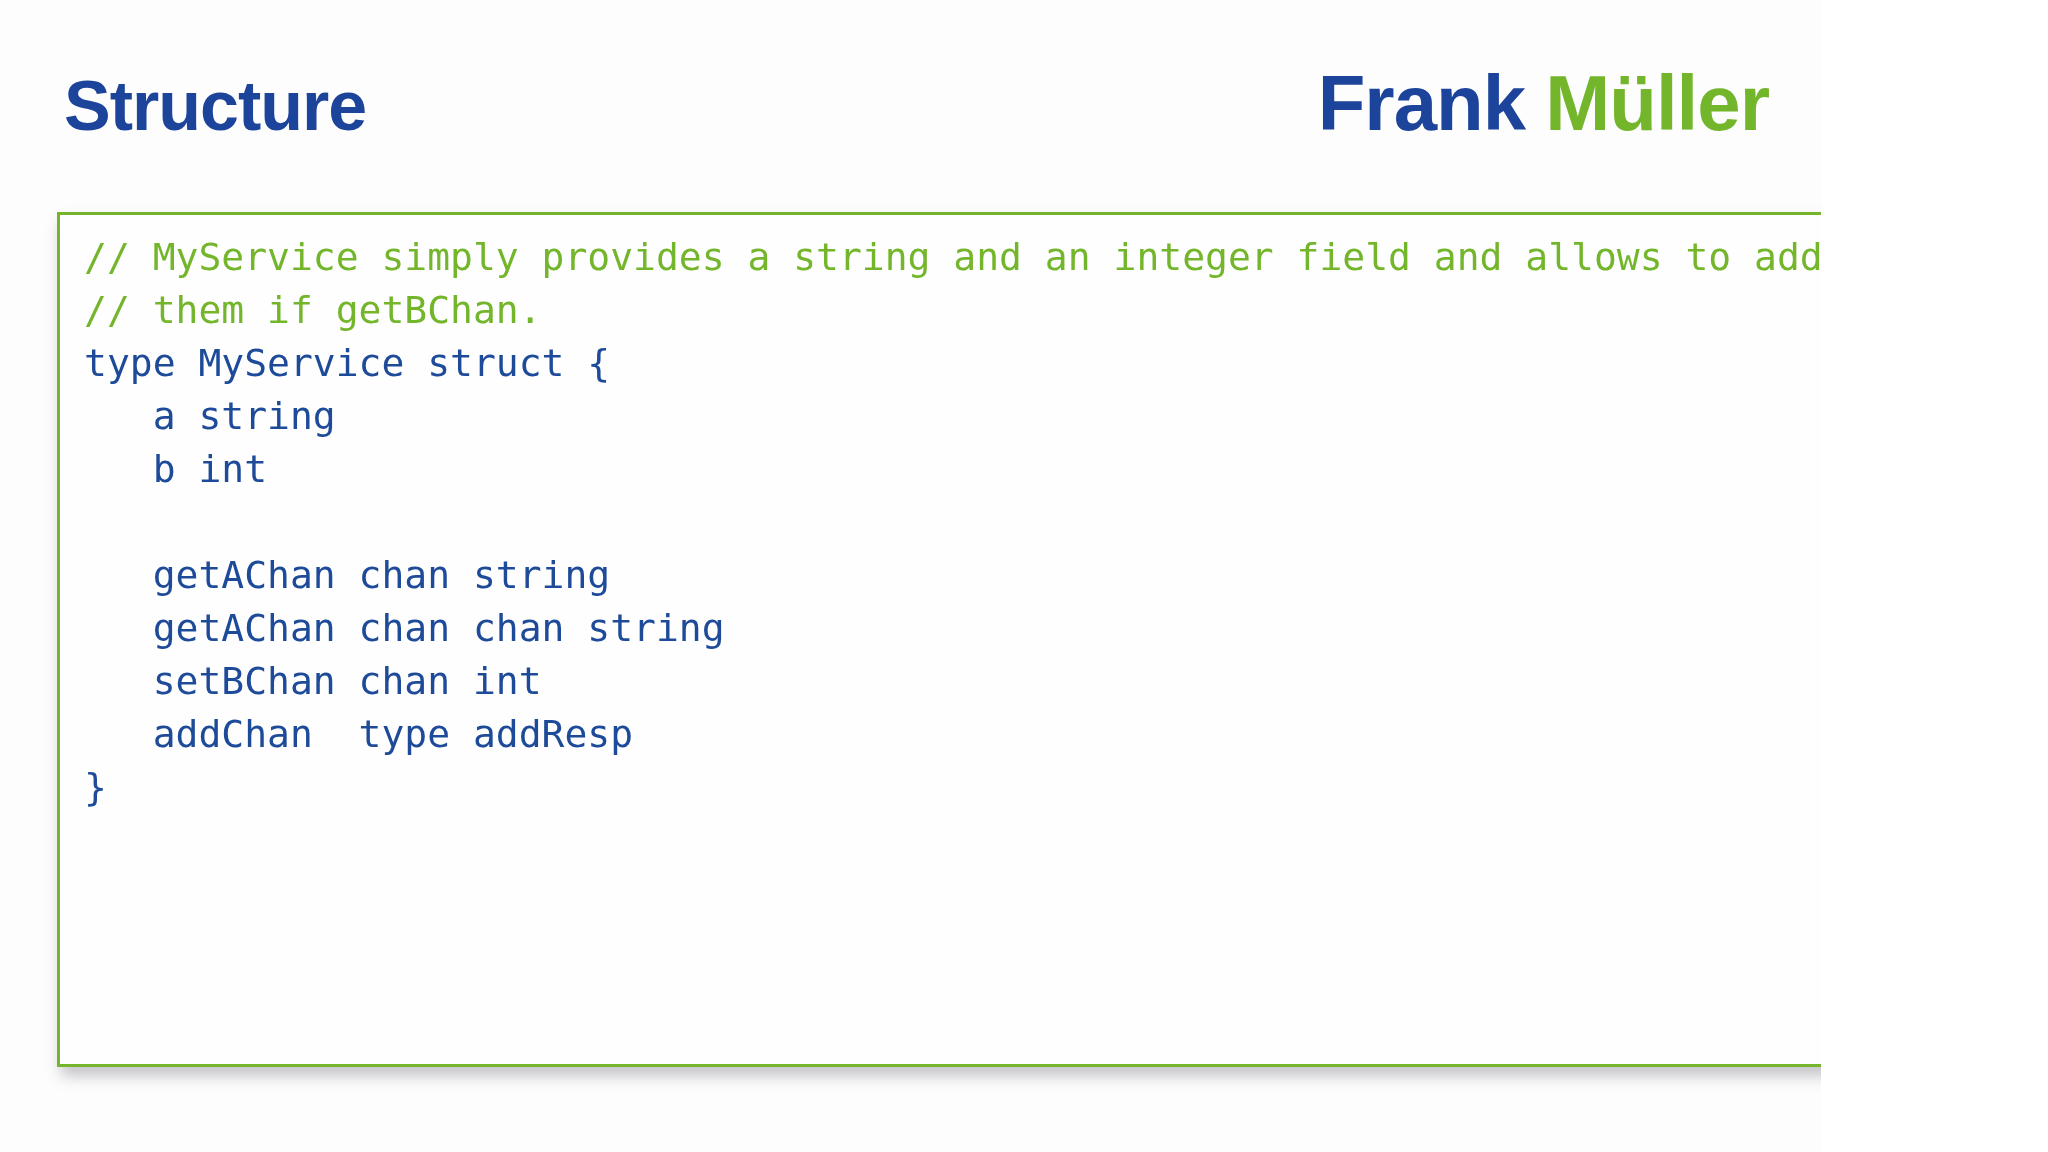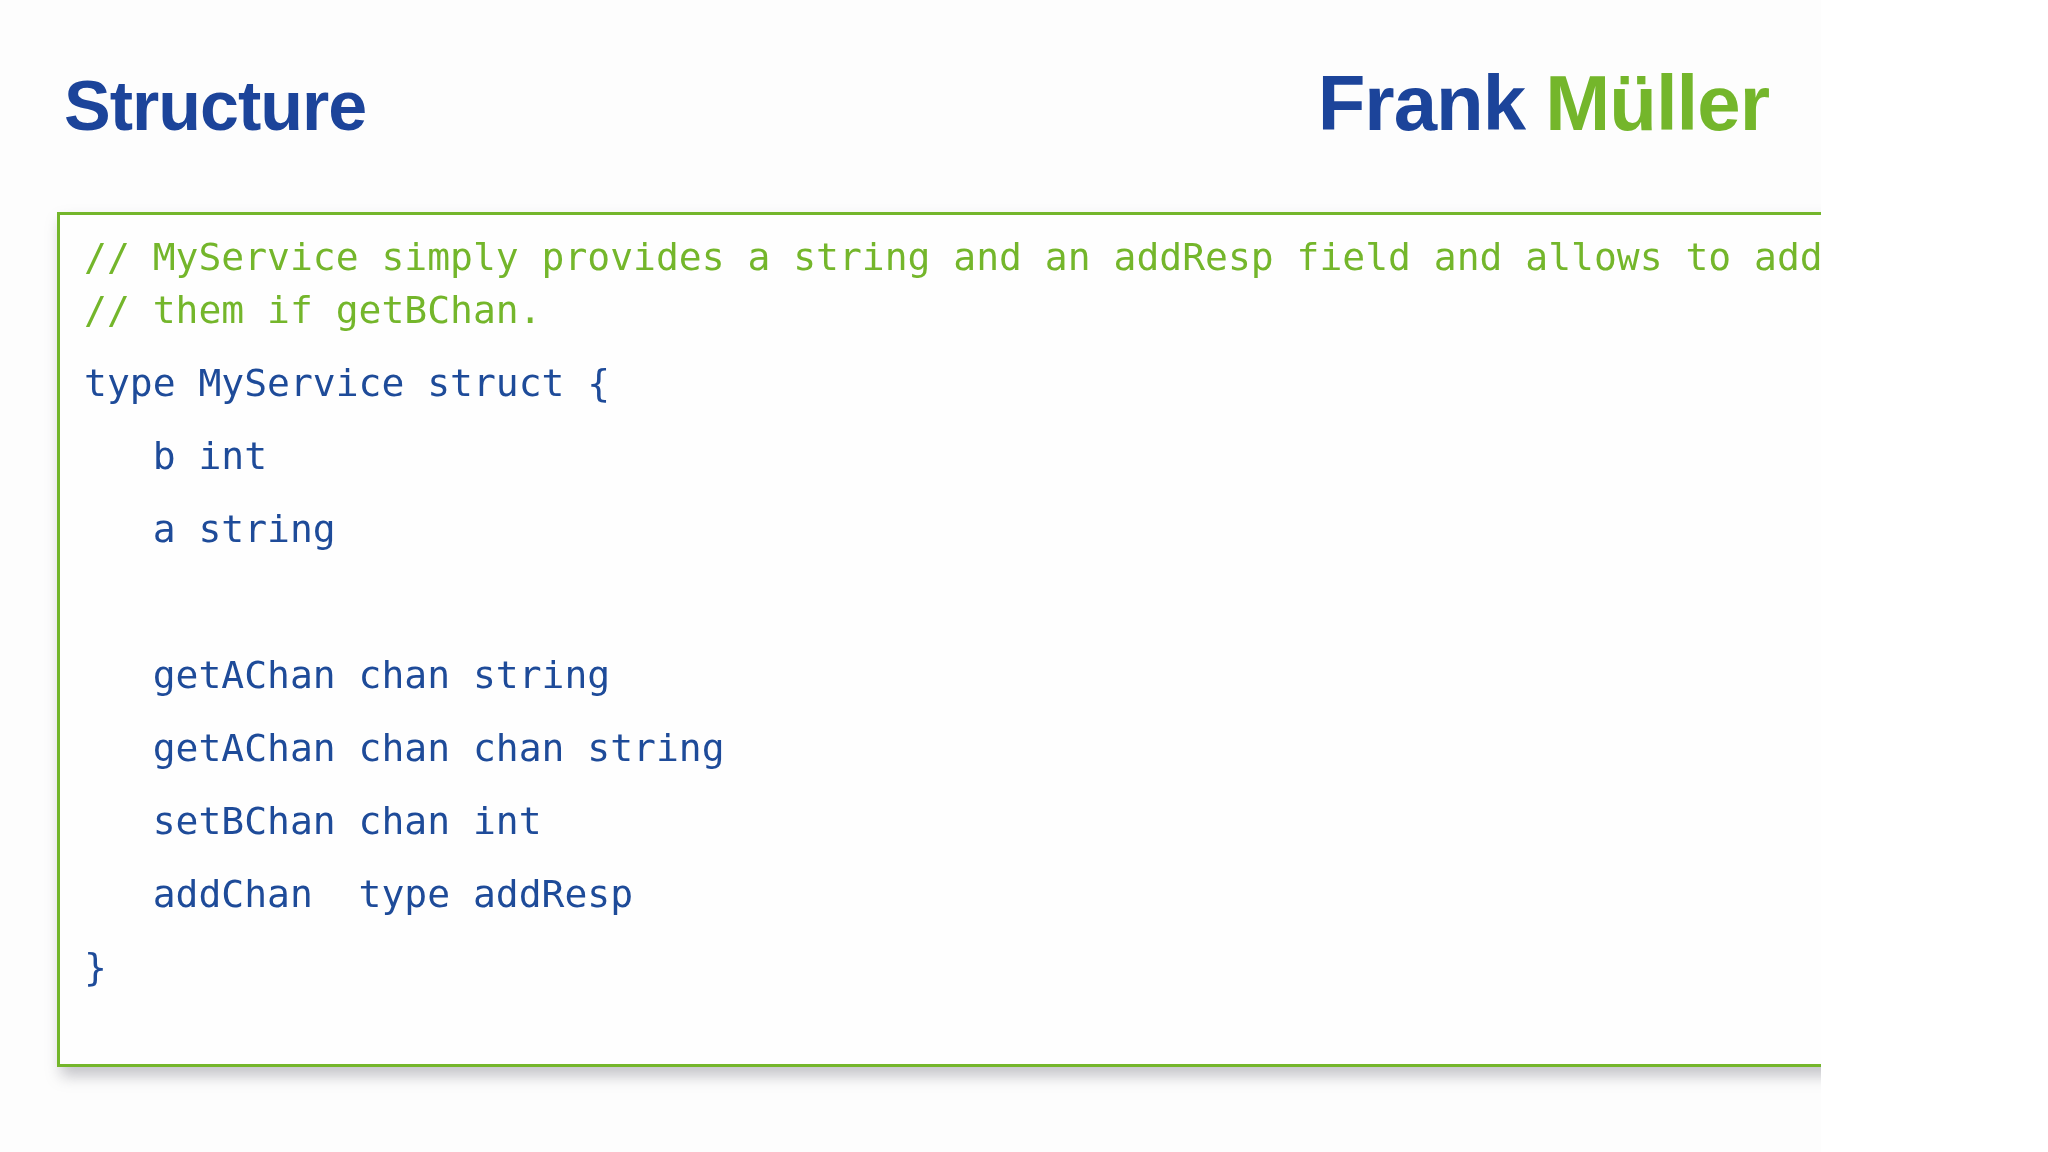--- a/index.html
+++ b/index.html
@@ -61,41 +61,41 @@
   .code-lines {
     font-family: "DejaVu Sans Mono", monospace;
     font-size: 38px;
     line-height: 53px;
   }
   .code-lines > div {
     white-space: pre;
     min-height: 53px;
   }
   .comment { color: var(--comment_green); }
-  .code    { color: var(--code_blue); margin-top: 20px; }
+  .code    { color: var(--code_blue); }
 </style>
 </head>
 <body>
 
 <div class="slide">
 
   <header class="header">
     <h1 class="title">Structure</h1>
     <div class="author">
       <span class="first">Frank</span><span class="last">Müller</span>
     </div>
   </header>
 
   <div class="codebox">
     <div class="code-lines">
-      <div class="comment">// MyService simply provides a string and an addResp field and allows to add</div>
+      <div class="comment">// MyService simply provides a string and an integer field and allows to add</div>
       <div class="comment">// them if getBChan.</div>
       <div class="code">type MyService struct {</div>
+      <div class="code">   a string</div>
       <div class="code">   b int</div>
-      <div class="code">   a string</div>
       <div class="code"></div>
       <div class="code">   getAChan chan string</div>
       <div class="code">   getAChan chan chan string</div>
       <div class="code">   setBChan chan int</div>
       <div class="code">   addChan  type addResp</div>
       <div class="code">}</div>
     </div>
   </div>
 
 </div>

